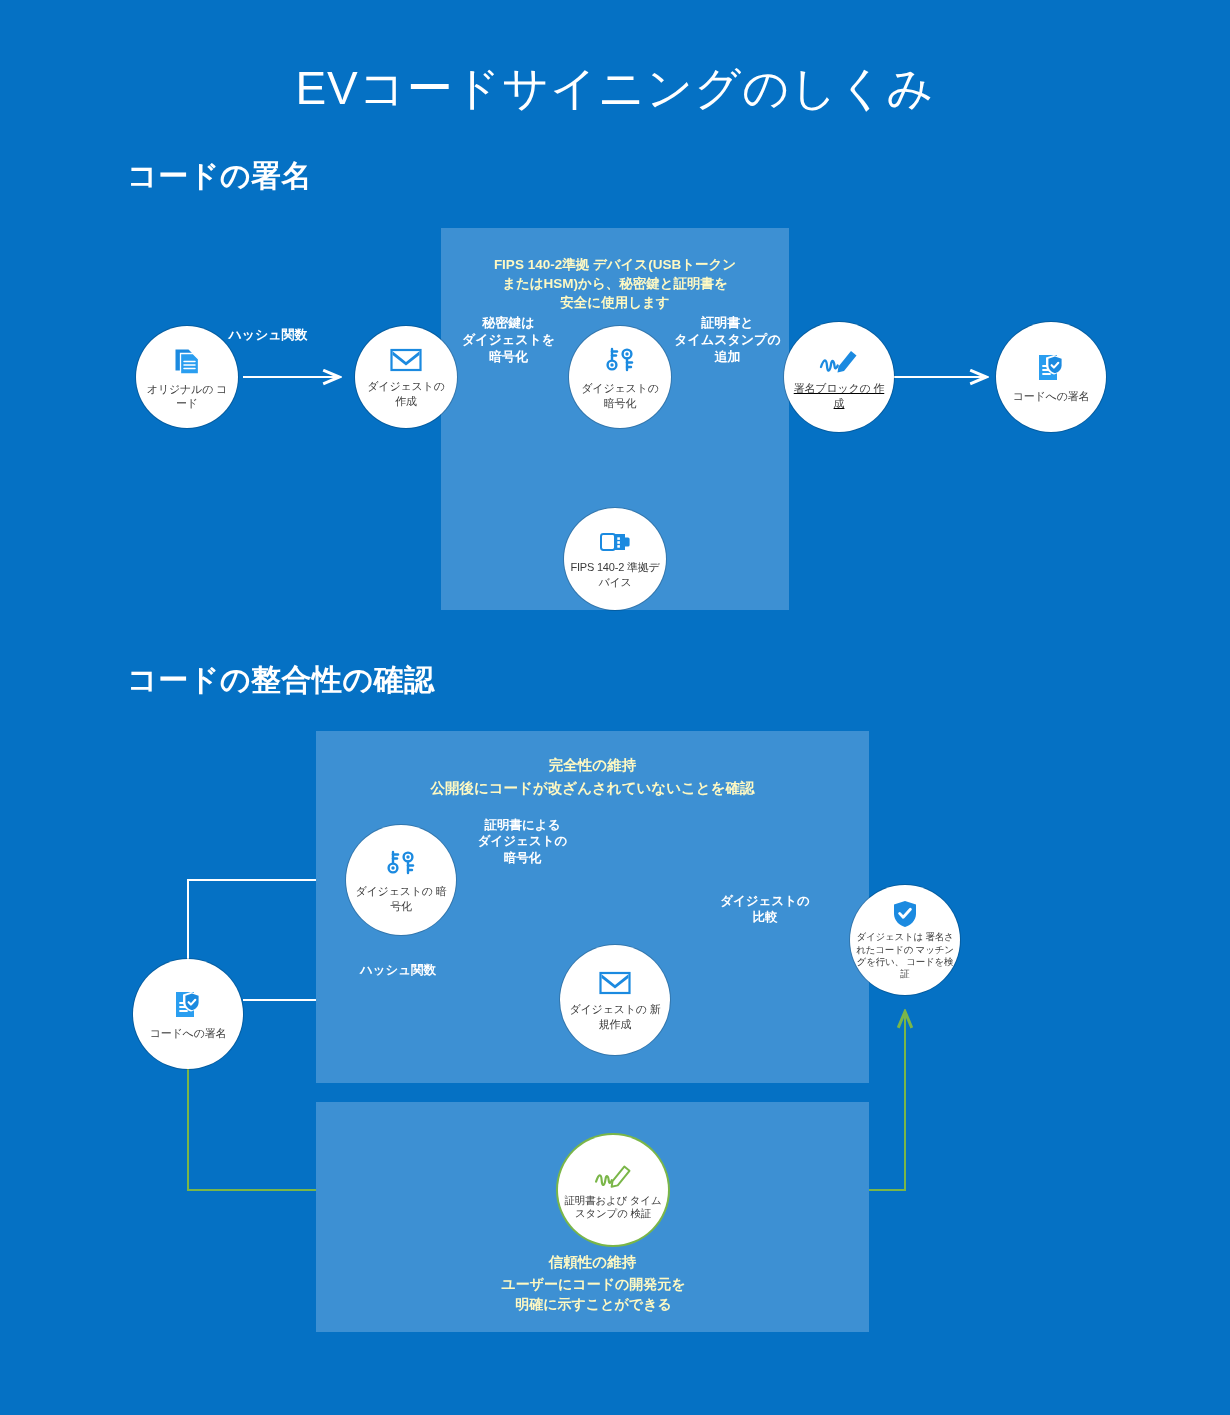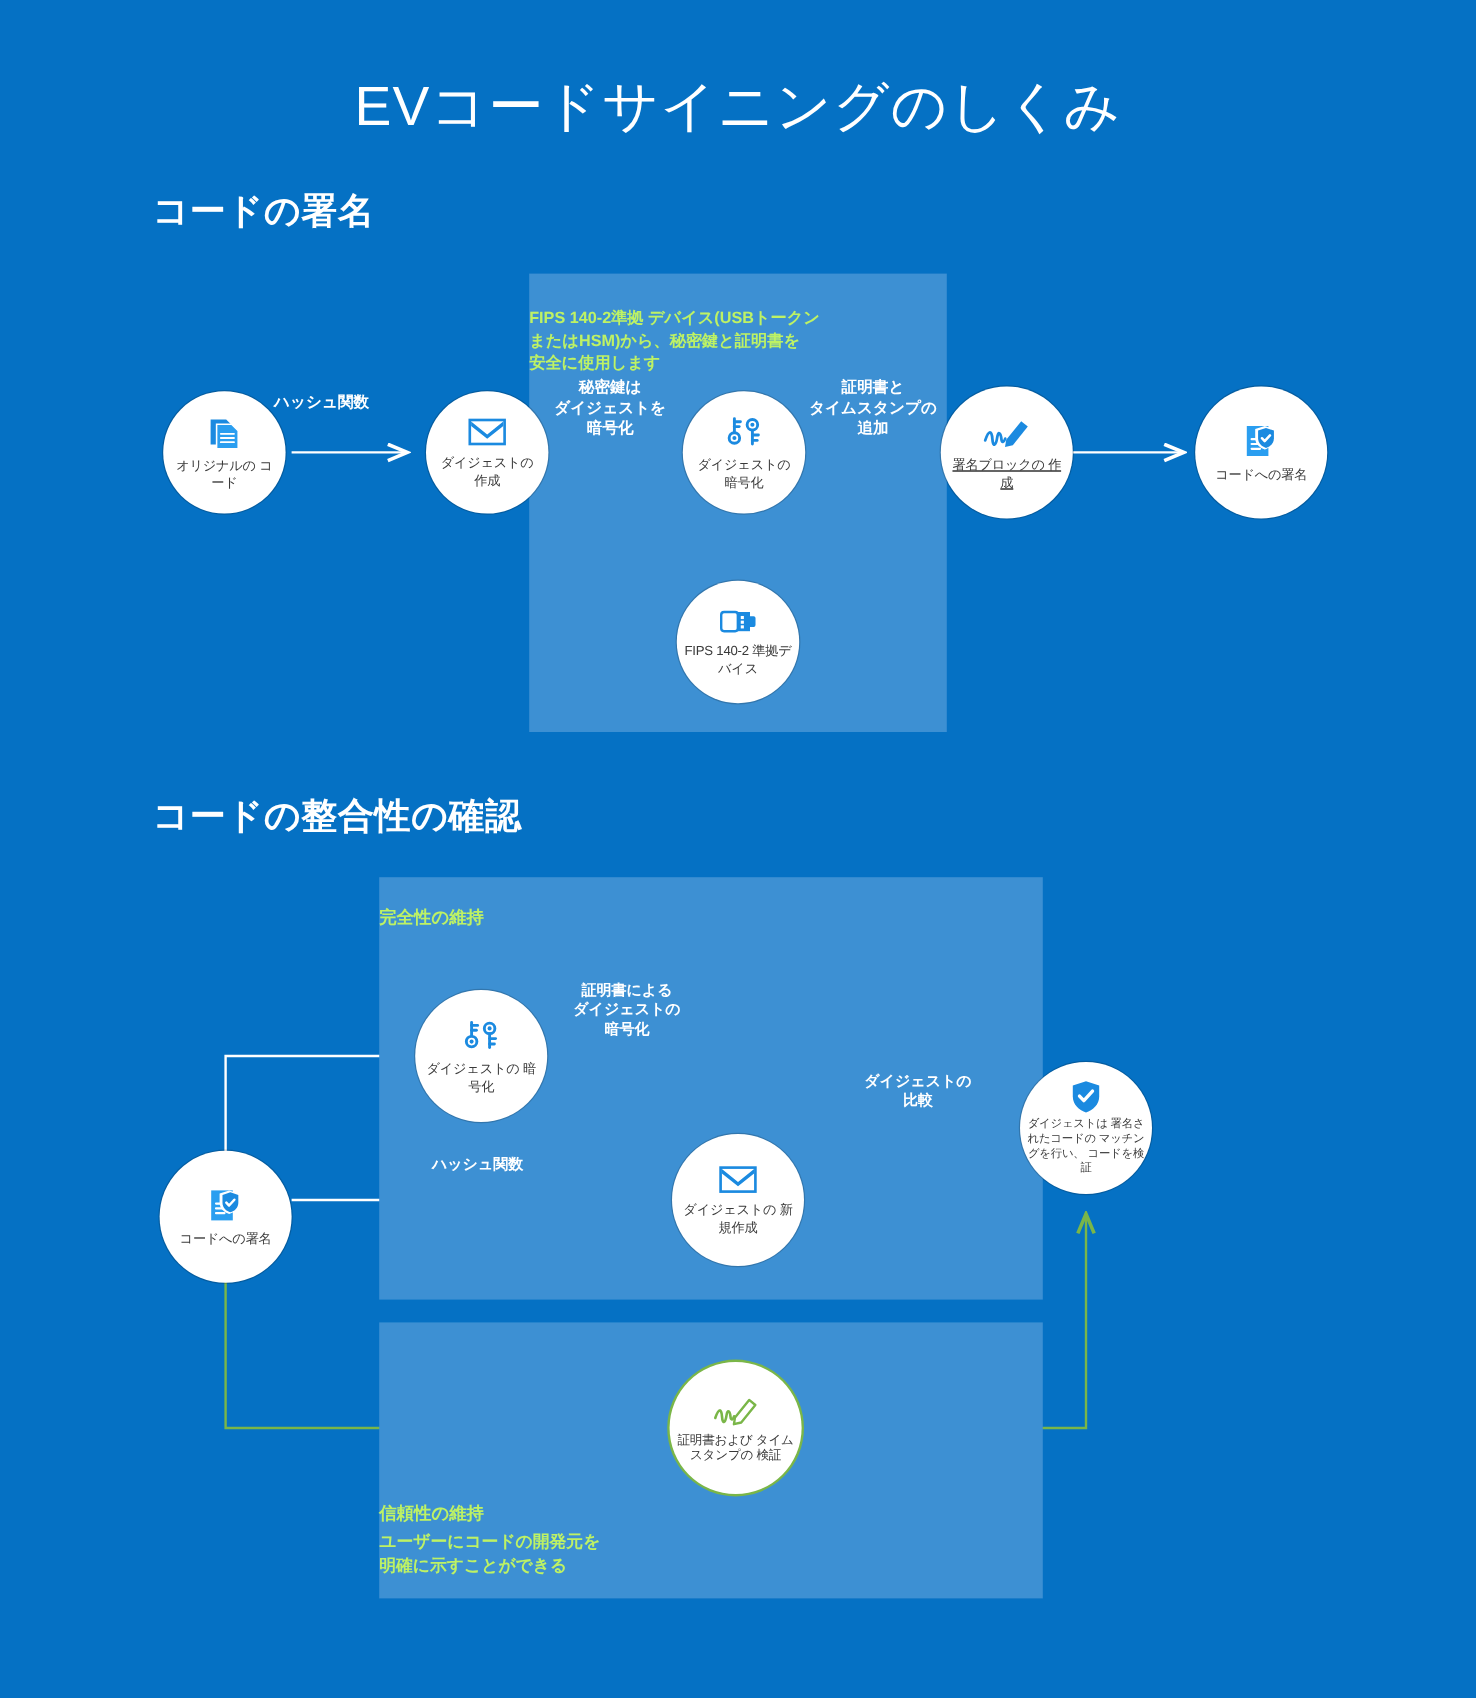--- a/index.html
+++ b/index.html
@@ -86,22 +86,22 @@
     position: absolute;
     color: #ffffff;
     font-weight: 700;
     text-align: center;
     line-height: 1.3;
     white-space: pre-line;
   }
   
   .panel-caption {
     position: absolute;
-    color: #bef264;
-    text-align: left;
+    color: #fef9c3;
+    text-align: center;
     line-height: 1.42;
     white-space: pre-line;
   }
   .caption-head { font-weight: 700; }
   .caption-sub  { font-weight: 700; }
 
   
   #wires {
     position: absolute;
     left: 0; top: 0;
@@ -214,21 +214,21 @@
           <line x1="25" y1="23" x2="29" y2="23"></line>
         </g>
         <circle cx="10" cy="21" r="1.7" fill="#1b8ae0"></circle>
         <circle cx="25" cy="10" r="1.7" fill="#1b8ae0"></circle>
       </svg>
     </span>
     <span class="nlabel" style="font-size:11px; margin-top:3px;">ダイジェストの
 暗号化</span>
   </div>
 
-  <div class="node n-md" style="left:564px; top:484px;">
+  <div class="node n-md" style="left:564px; top:508px;">
     <span class="nicon">
       <svg width="36" height="26" viewBox="0 0 36 26">
         <rect x="4" y="5" width="14" height="16" rx="2.4" fill="#ffffff" stroke="#1b8ae0" stroke-width="2"></rect>
         <rect x="17" y="5" width="11" height="16" fill="#1b8ae0"></rect>
         <path d="M28,8.5 h3 a1.6,1.6 0 0 1 1.6,1.6 v5.8 a1.6,1.6 0 0 1 -1.6,1.6 h-3 z" fill="#1b8ae0"></path>
         <rect x="20.3" y="8.3" width="2.6" height="2.6" fill="#ffffff"></rect>
         <rect x="20.3" y="12.2" width="2.6" height="2.6" fill="#ffffff"></rect>
         <rect x="20.3" y="16.1" width="2.6" height="2.6" fill="#ffffff"></rect>
       </svg>
     </span>
@@ -258,20 +258,21 @@
         </g>
         <path d="M22,5 l8,2.6 v7.4 c0,5.2 -4,8.2 -8,9.6 c-4,-1.4 -8,-4.4 -8,-9.6 V7.6 Z" fill="#ffffff"></path>
         <path d="M23,6.6 l6.6,2.2 v6.4 c0,4.4 -3.3,6.9 -6.6,8.1 c-3.3,-1.2 -6.6,-3.7 -6.6,-8.1 V8.8 Z" fill="#1b8ae0"></path>
         <path d="M19.6,15.2 l2.3,2.4 l4.4,-4.8" fill="none" stroke="#ffffff" stroke-width="2.1" stroke-linecap="round" stroke-linejoin="round"></path>
       </svg>
     </span>
     <span class="nlabel" style="font-size:11px; margin-top:3px;">コードへの署名</span>
   </div>
 
   <div class="panel-caption caption-head" style="left:316px; top:755px; width:553px; font-size:14.5px;">完全性の維持</div>
+  <div class="panel-caption caption-sub" style="left:316px; top:778px; width:553px; font-size:14.5px;">公開後にコードが改ざんされていないことを確認</div>
 
   <div class="panel-caption caption-head" style="left:316px; top:1252px; width:553px; font-size:14.5px;">信頼性の維持</div>
   <div class="panel-caption caption-sub" style="left:316px; top:1275px; width:555px; font-size:14px;">ユーザーにコードの開発元を
 明確に示すことができる</div>
 
   <div class="conn-label" style="left:450px; top:817px; width:145px; font-size:12.5px;">証明書による
 ダイジェストの
 暗号化</div>
   <div class="conn-label" style="left:318px; top:962px; width:160px; font-size:12.5px;">ハッシュ関数</div>
   <div class="conn-label" style="left:700px; top:893px; width:130px; font-size:12.5px;">ダイジェストの

